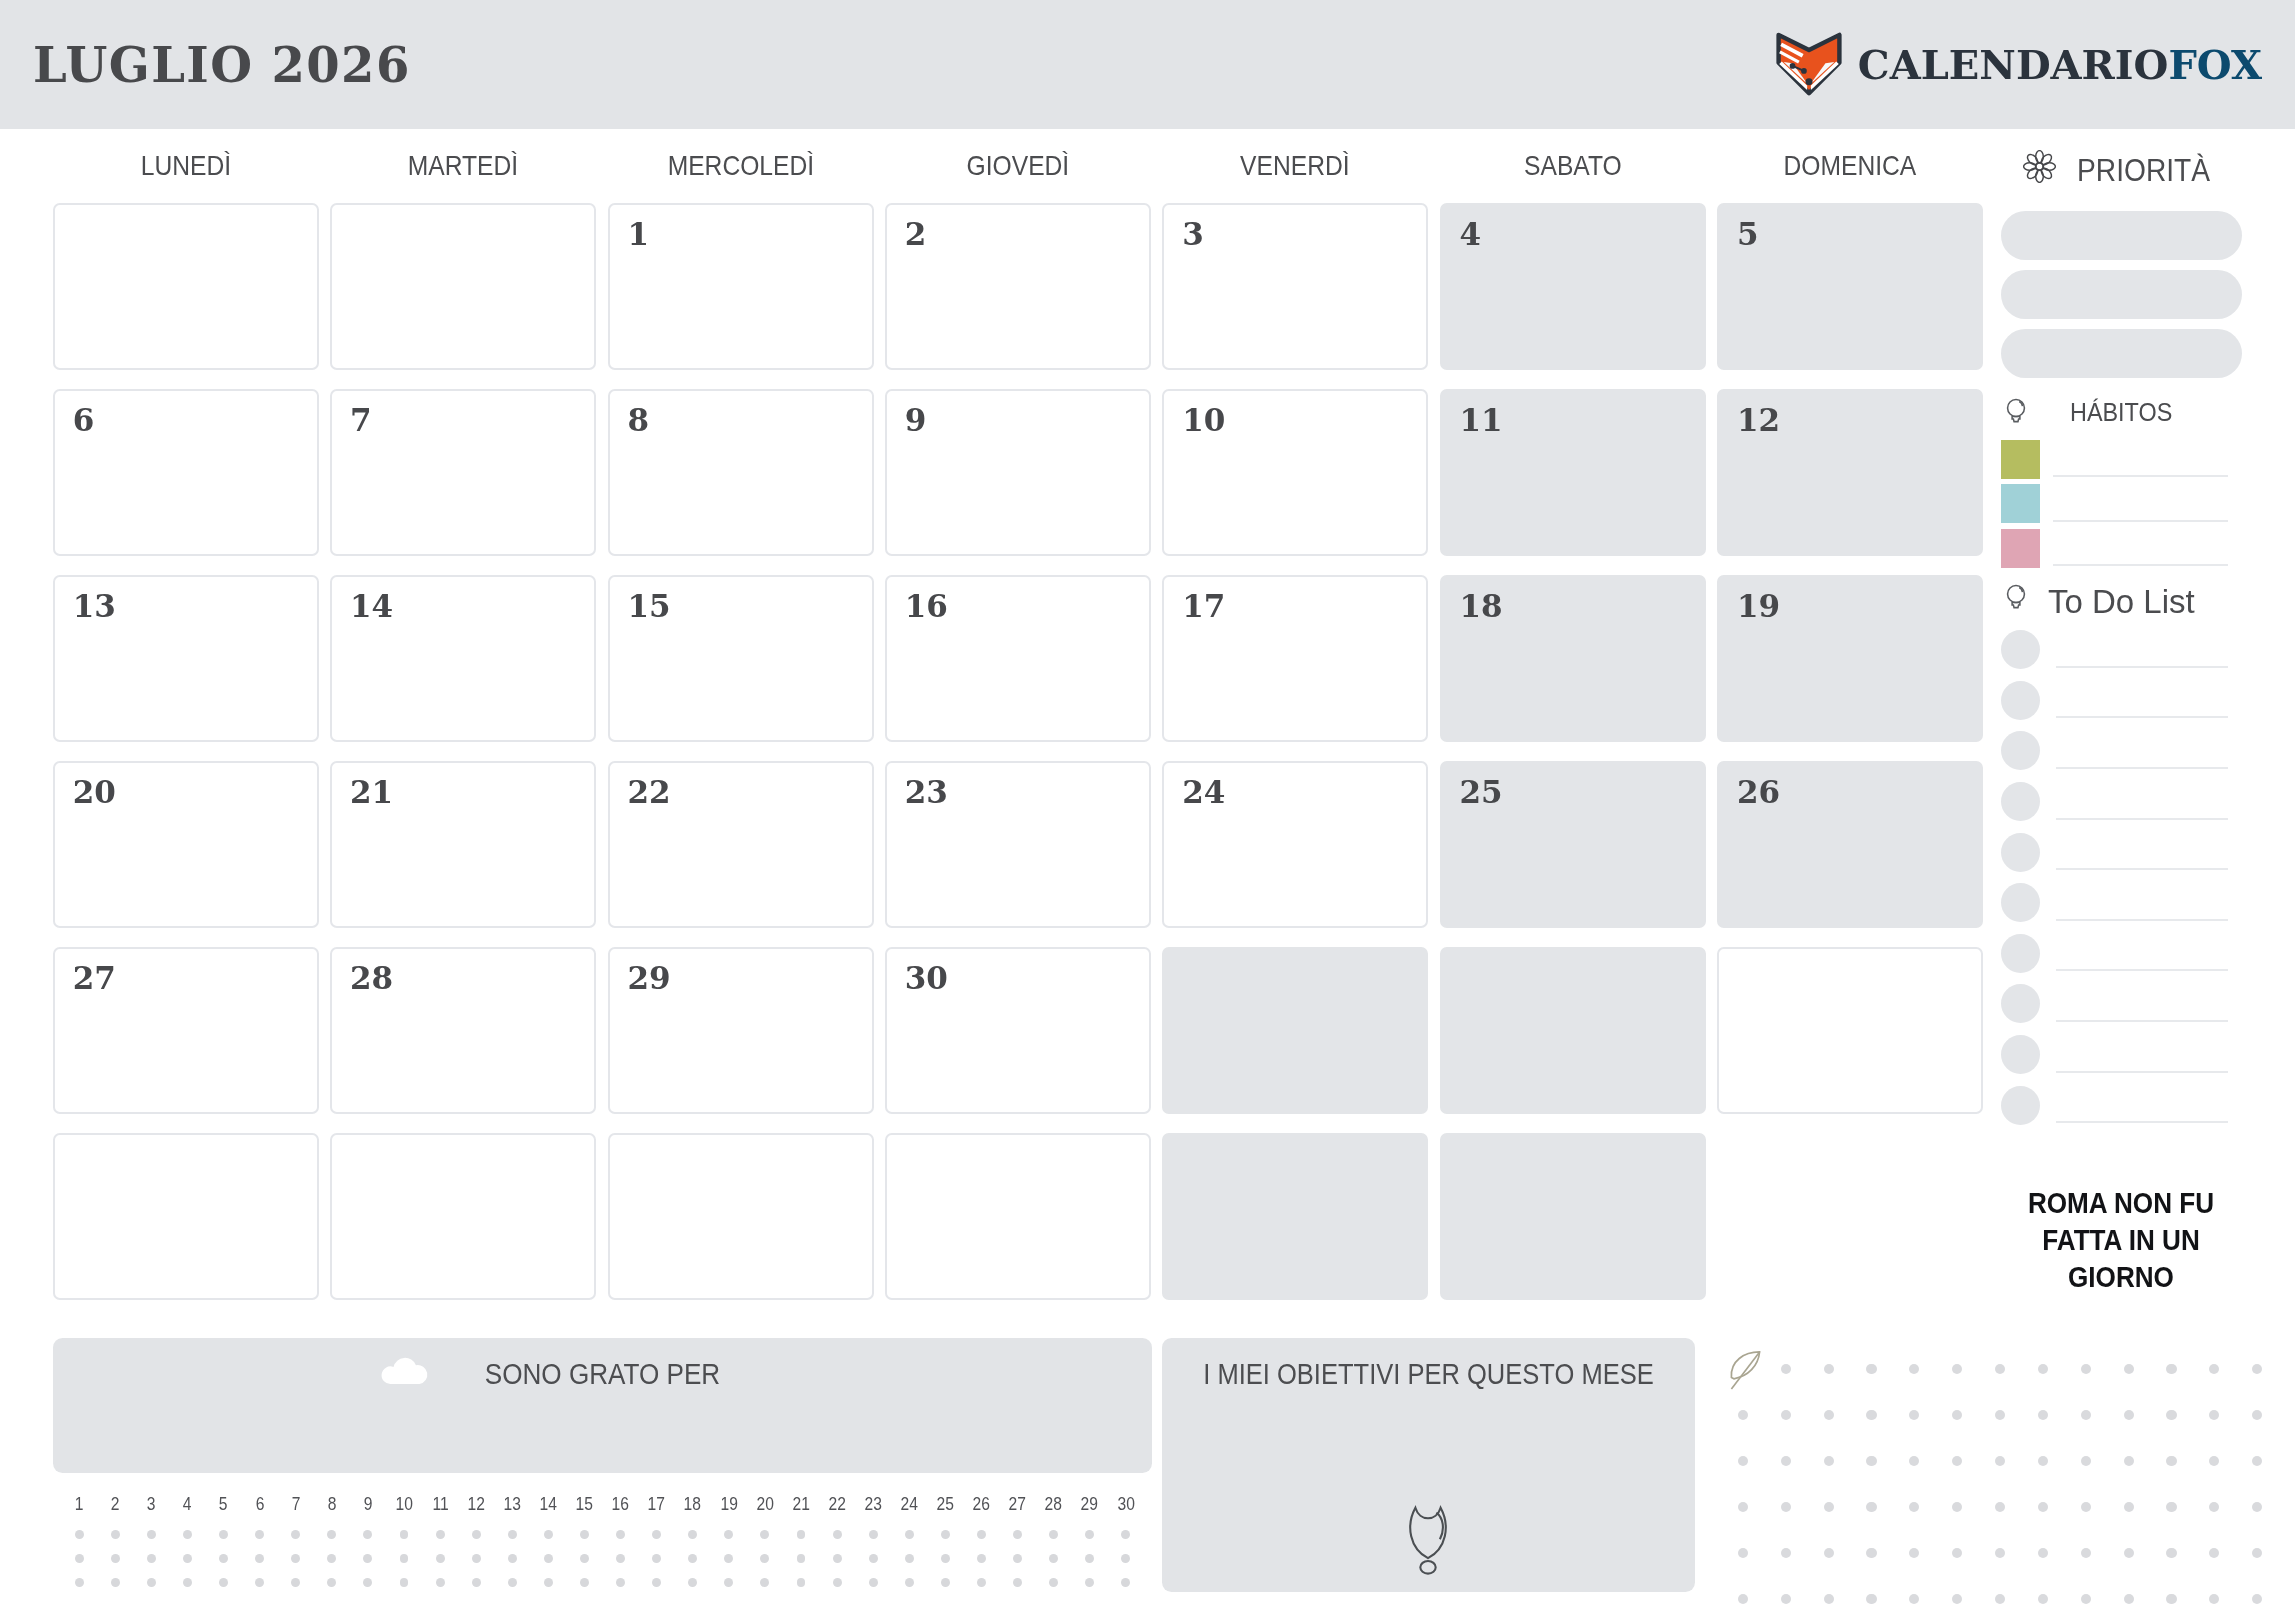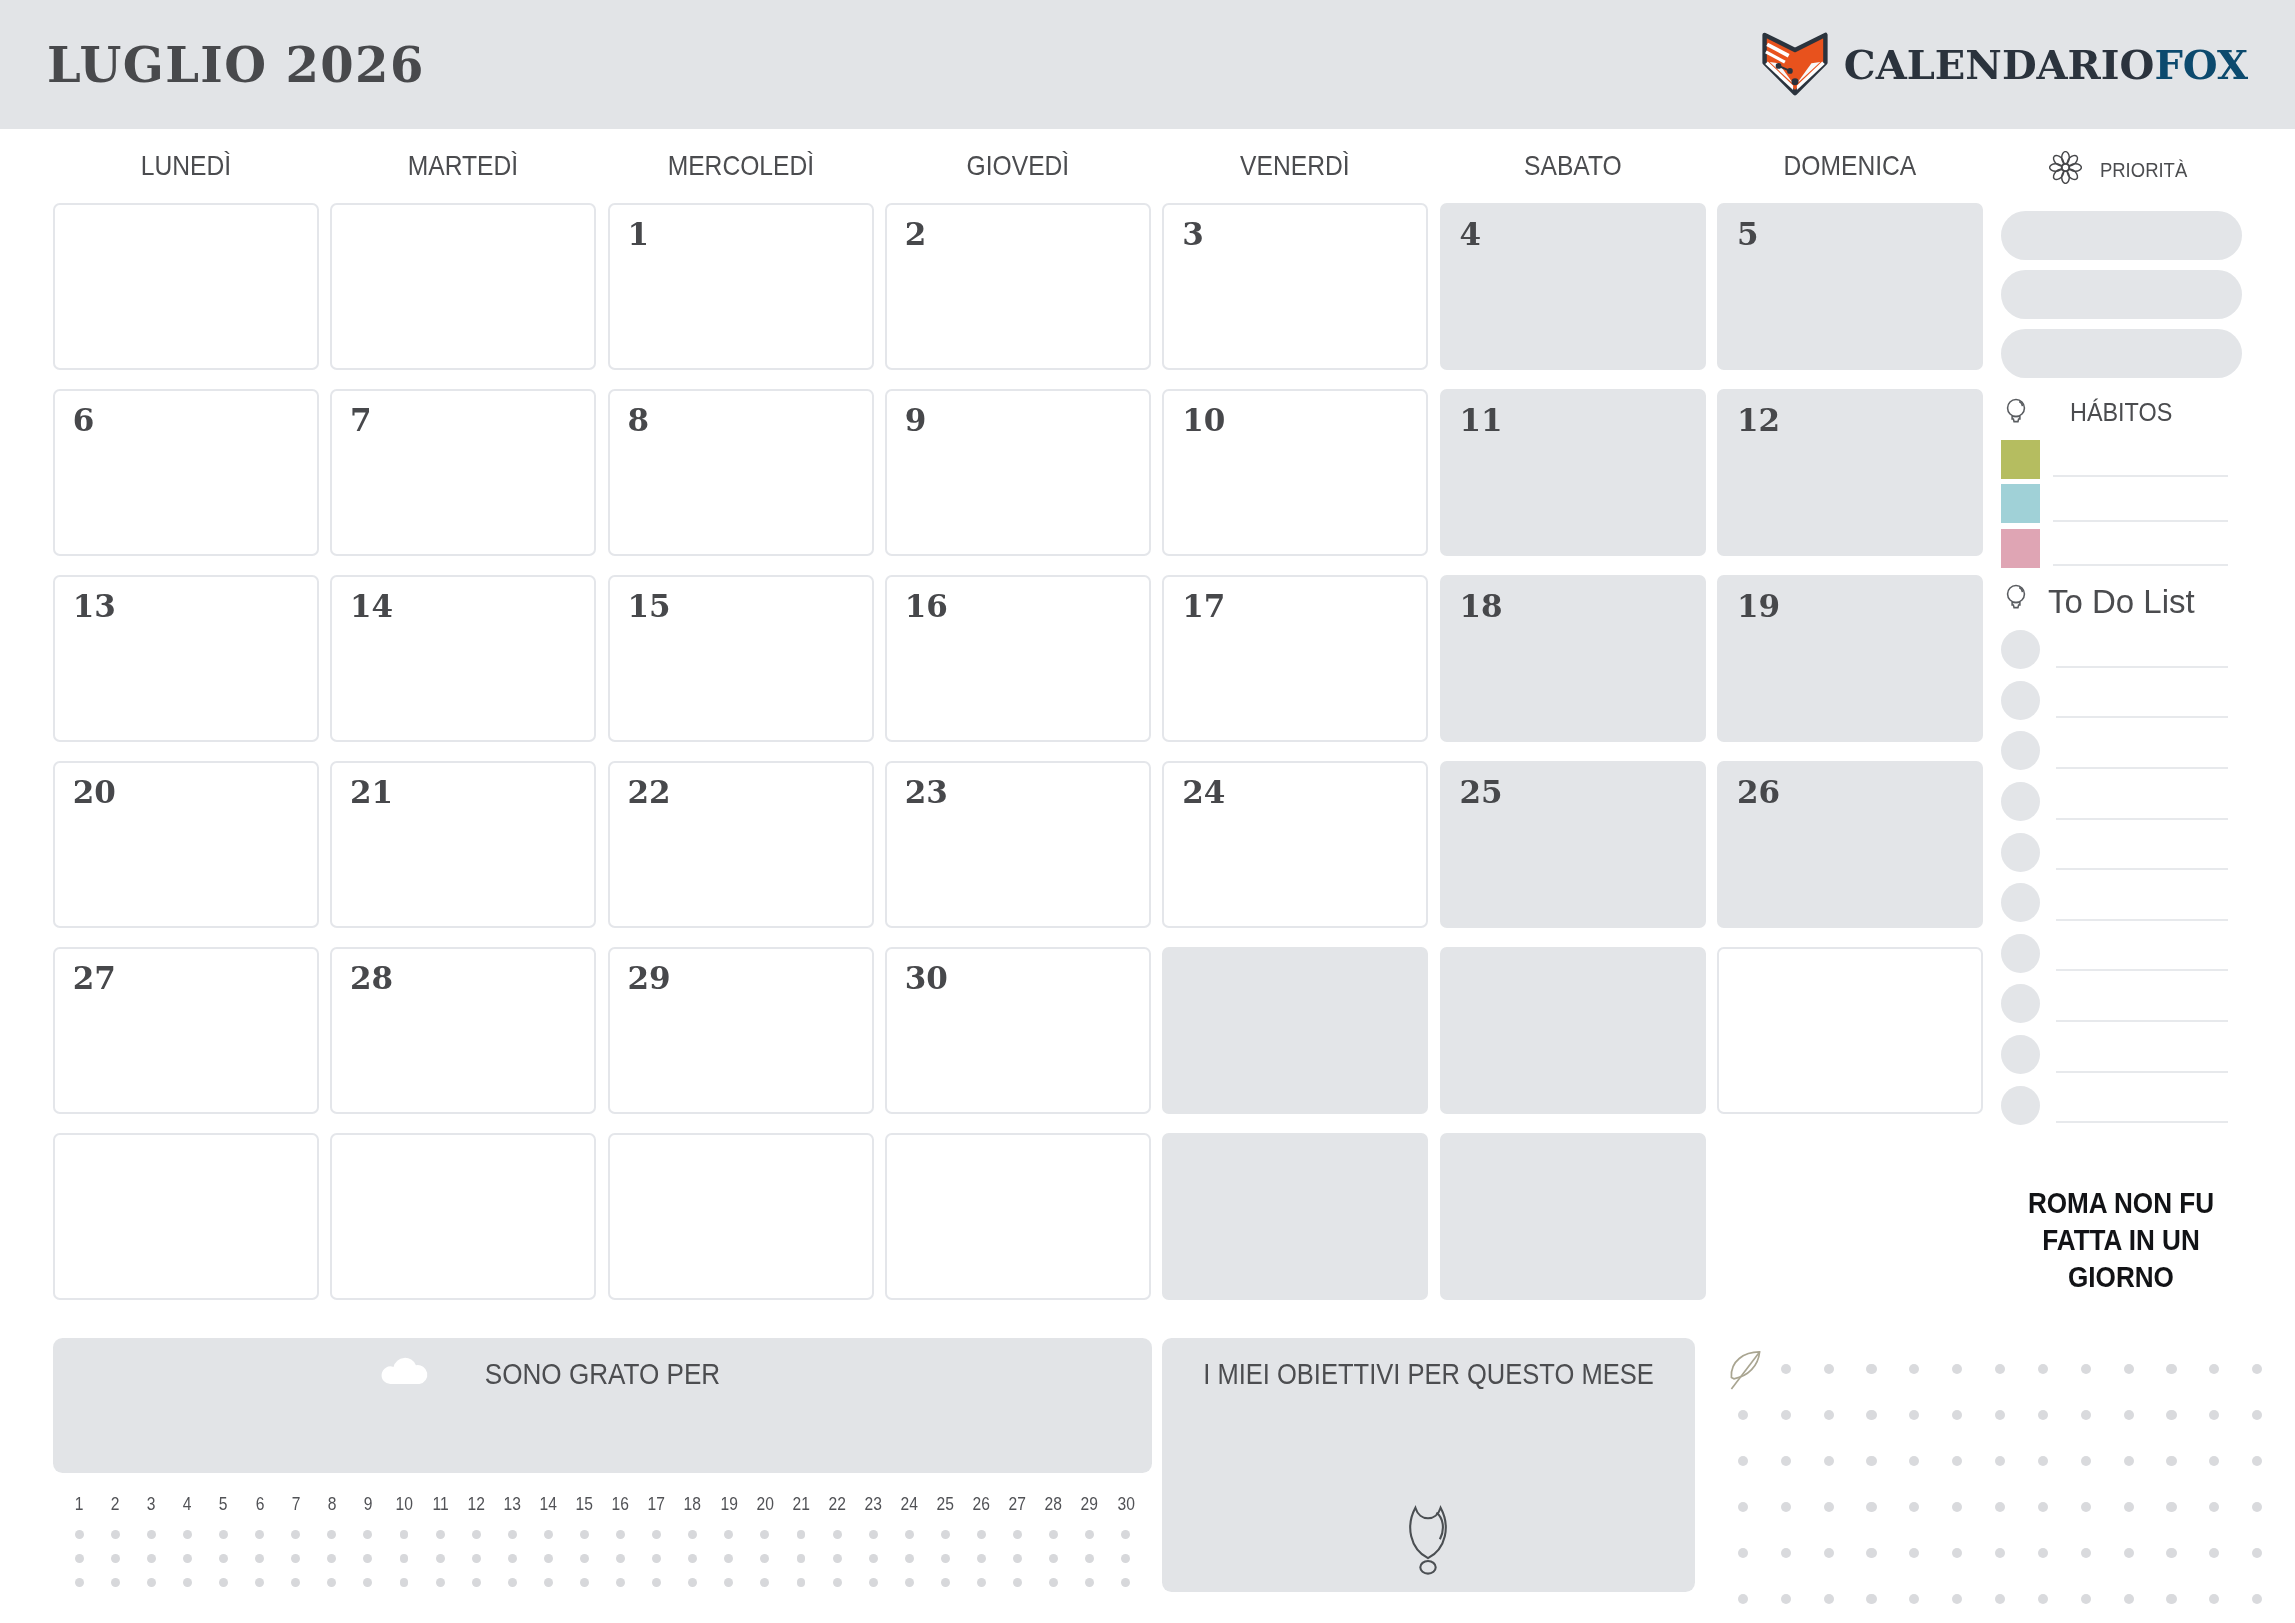--- a/index.html
+++ b/index.html
@@ -1,41 +1,41 @@
 <!DOCTYPE html>
 <html style="font-size:11px"><head>
 <meta charset="utf-8">
 <style>
   html,body{margin:0;padding:0;background:#fff;}
   .page{position:relative;width:2295px;height:1623px;background:#ffffff;overflow:hidden;
         font-family:"Liberation Sans",sans-serif;color:#4b4c4f;}
   
   .topbar{height:129px;background:#e2e4e7;display:flex;align-items:center;
-          justify-content:space-between;padding:0 47px;box-sizing:border-box;}
+          justify-content:space-between;padding:0 33px;box-sizing:border-box;}
   .page-title{font-family:"DejaVu Serif",serif;font-weight:700;font-size:48px;
               color:#48494c;letter-spacing:1.4px;margin:0;}
   .logo{display:flex;align-items:center;gap:11px;}
   .logo-text{font-family:"DejaVu Serif",serif;font-weight:700;font-size:40px;
              color:#2b333d;letter-spacing:0px;white-space:nowrap;}
   .logo-accent{color:#0c4a6e;}
   
   .content{display:flex;padding:0 53px;}
   .calendar{width:1930px;flex:none;}
   .weekday-row{height:74px;display:grid;grid-template-columns:repeat(7,1fr);
                gap:0 11.6px;align-items:center;}
   .weekday-label{text-align:center;font-size:28px;color:#4b4c4f;transform:scaleX(.88);}
   .day-grid{display:grid;grid-template-columns:repeat(7,1fr);grid-auto-rows:167px;gap:19px 11.6px;}
   .cell{background:#fff;border:2px solid #e4e6ea;border-radius:6.8px;box-sizing:border-box;
         padding:11px 0 0 17.7px;}
   .cell.weekend{background:#e3e5e8;border-color:#e3e5e8;}
   .daynum{font-family:"DejaVu Serif",serif;font-weight:600;font-size:31px;color:#47484b;}
   
   .sidebar{flex:1;margin-left:17.7px;display:flex;flex-direction:column;}
   .sidebar-header{height:82px;display:flex;align-items:center;justify-content:center;
-                  gap:12.3px;font-size:21px;color:#4b4c4f;}
+                  gap:12.3px;font-size:32px;color:#4b4c4f;}
   .cond{transform:scaleX(.88);display:inline-block;}
   .pills{height:167px;display:flex;flex-direction:column;gap:10.2px;}
   .pill{flex:1;border-radius:31px;background:#e3e5e8;}
   .habits{margin-top:19px;height:170px;}
   .sec-title{position:relative;height:40px;display:flex;align-items:flex-start;
              justify-content:center;font-size:26.6px;color:#4b4c4f;}
   .sec-title .corner-icon{position:absolute;left:2.7px;top:0;}
   .habit-list{display:flex;flex-direction:column;gap:5.5px;margin-top:2.7px;}
   .habit-row{height:39px;display:flex;align-items:flex-end;}
   .swatch{width:39px;height:39px;flex:none;}

